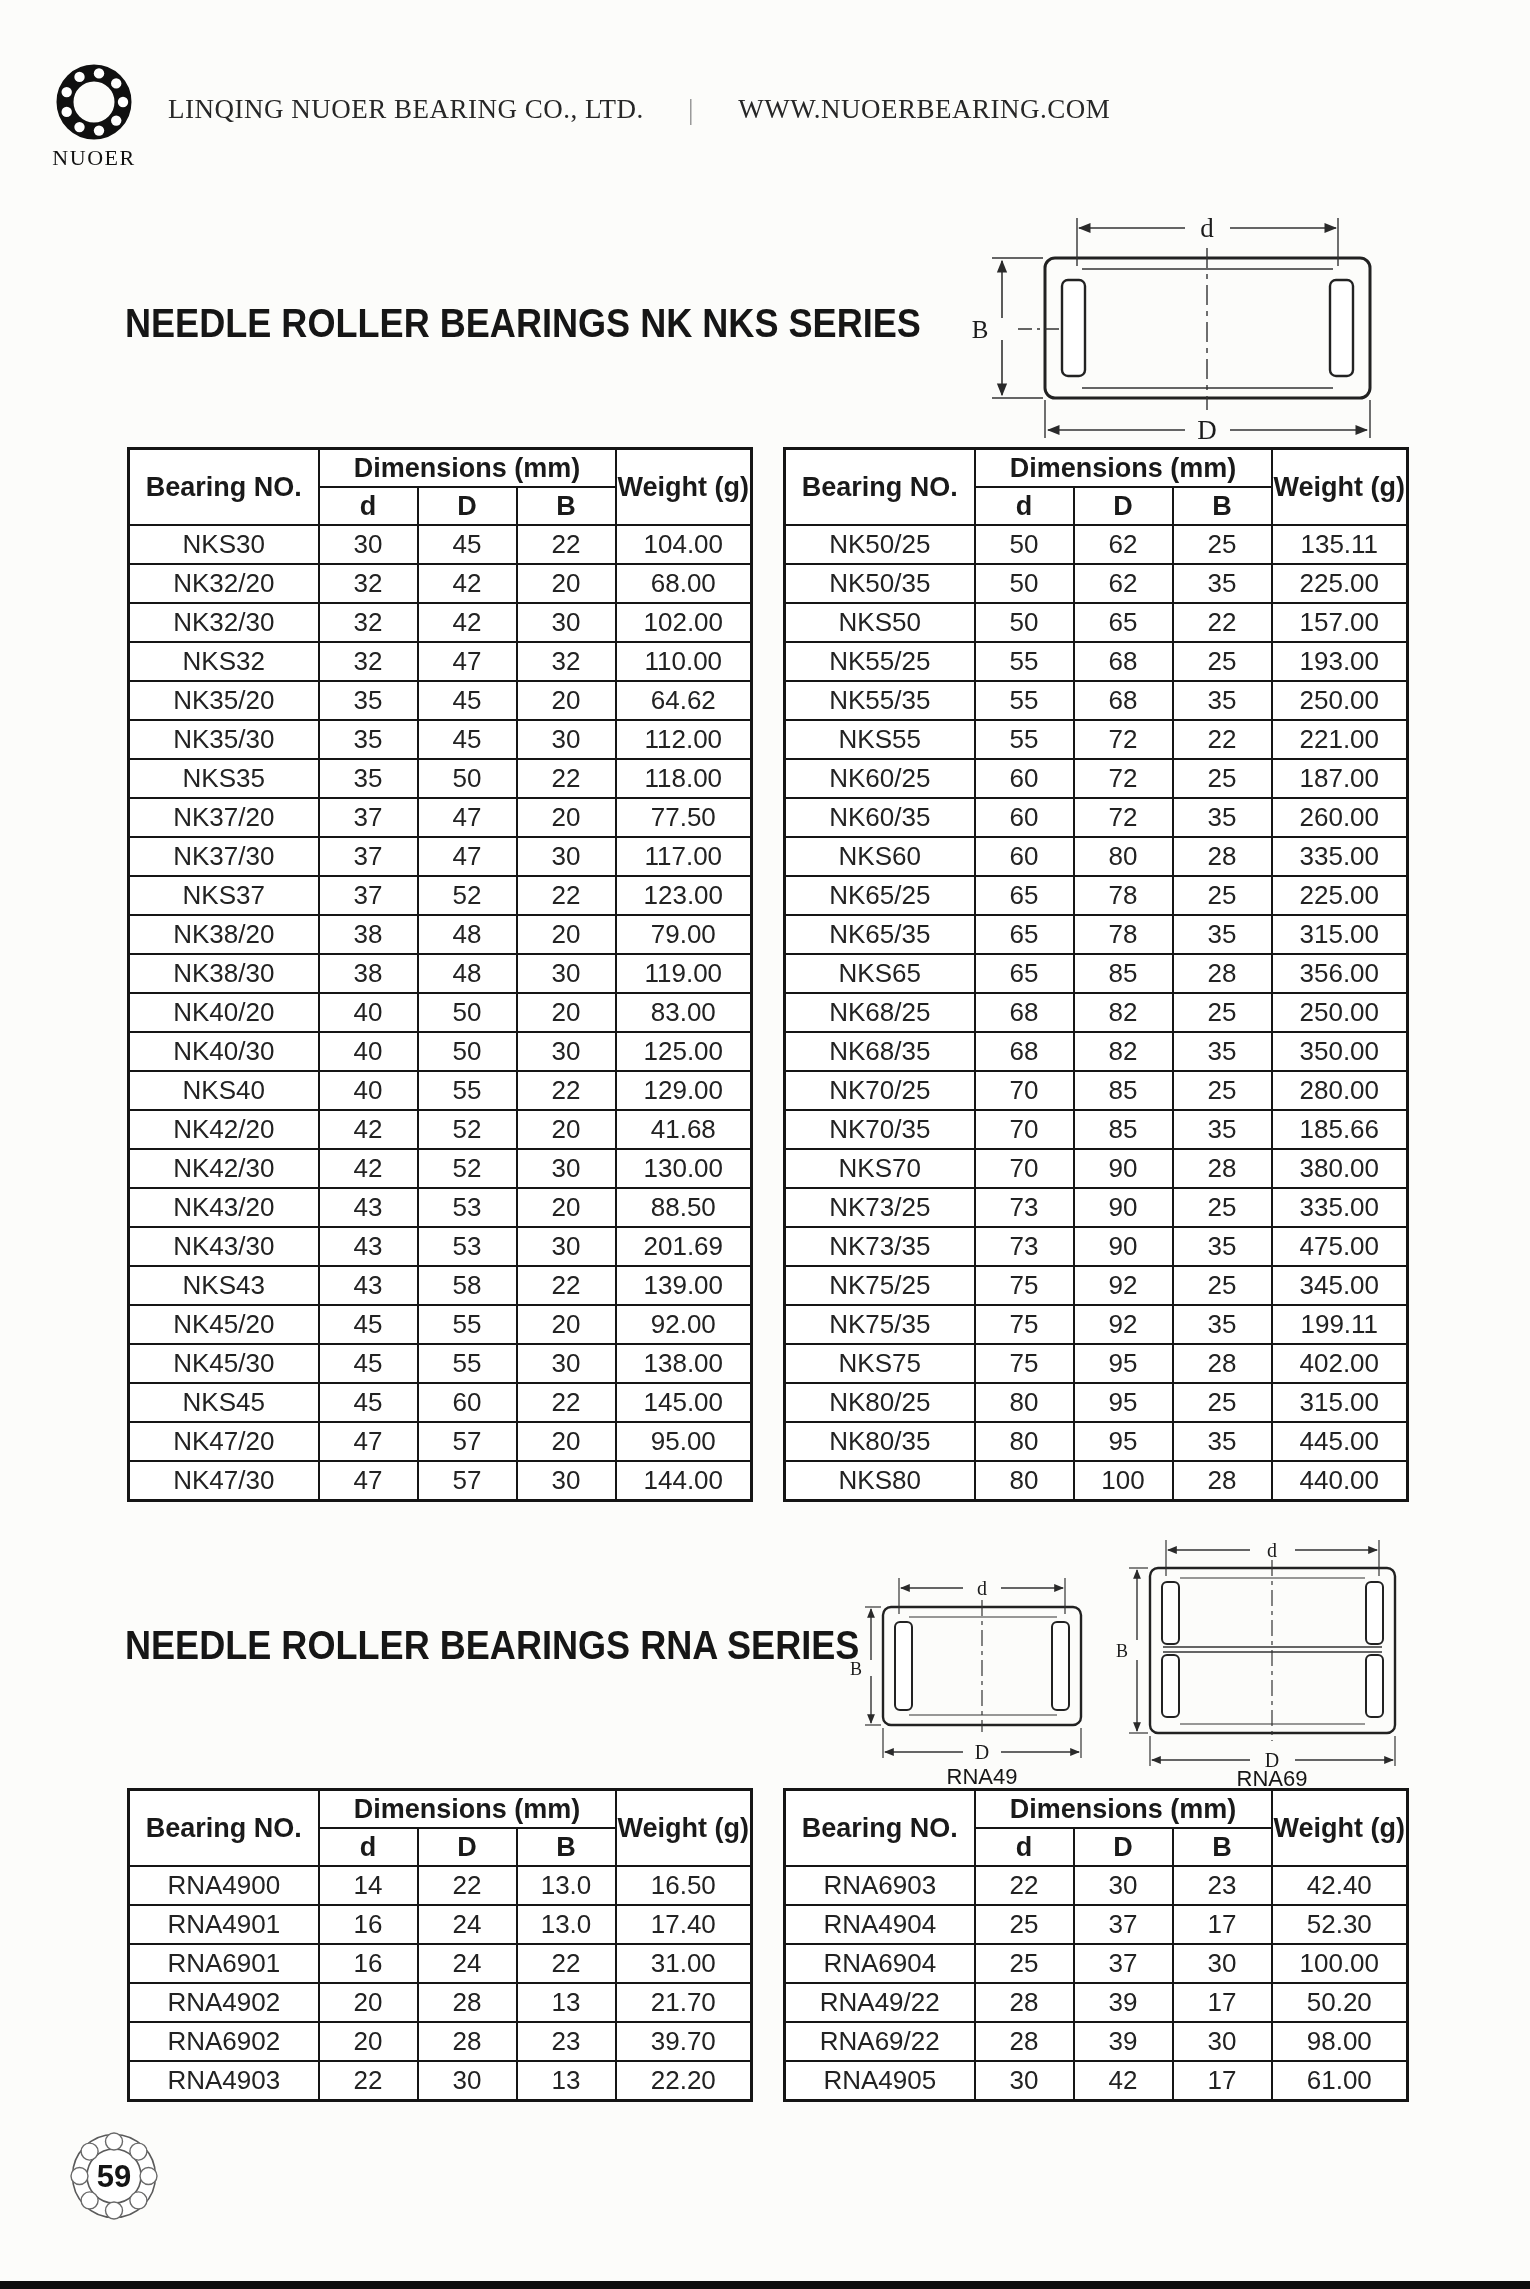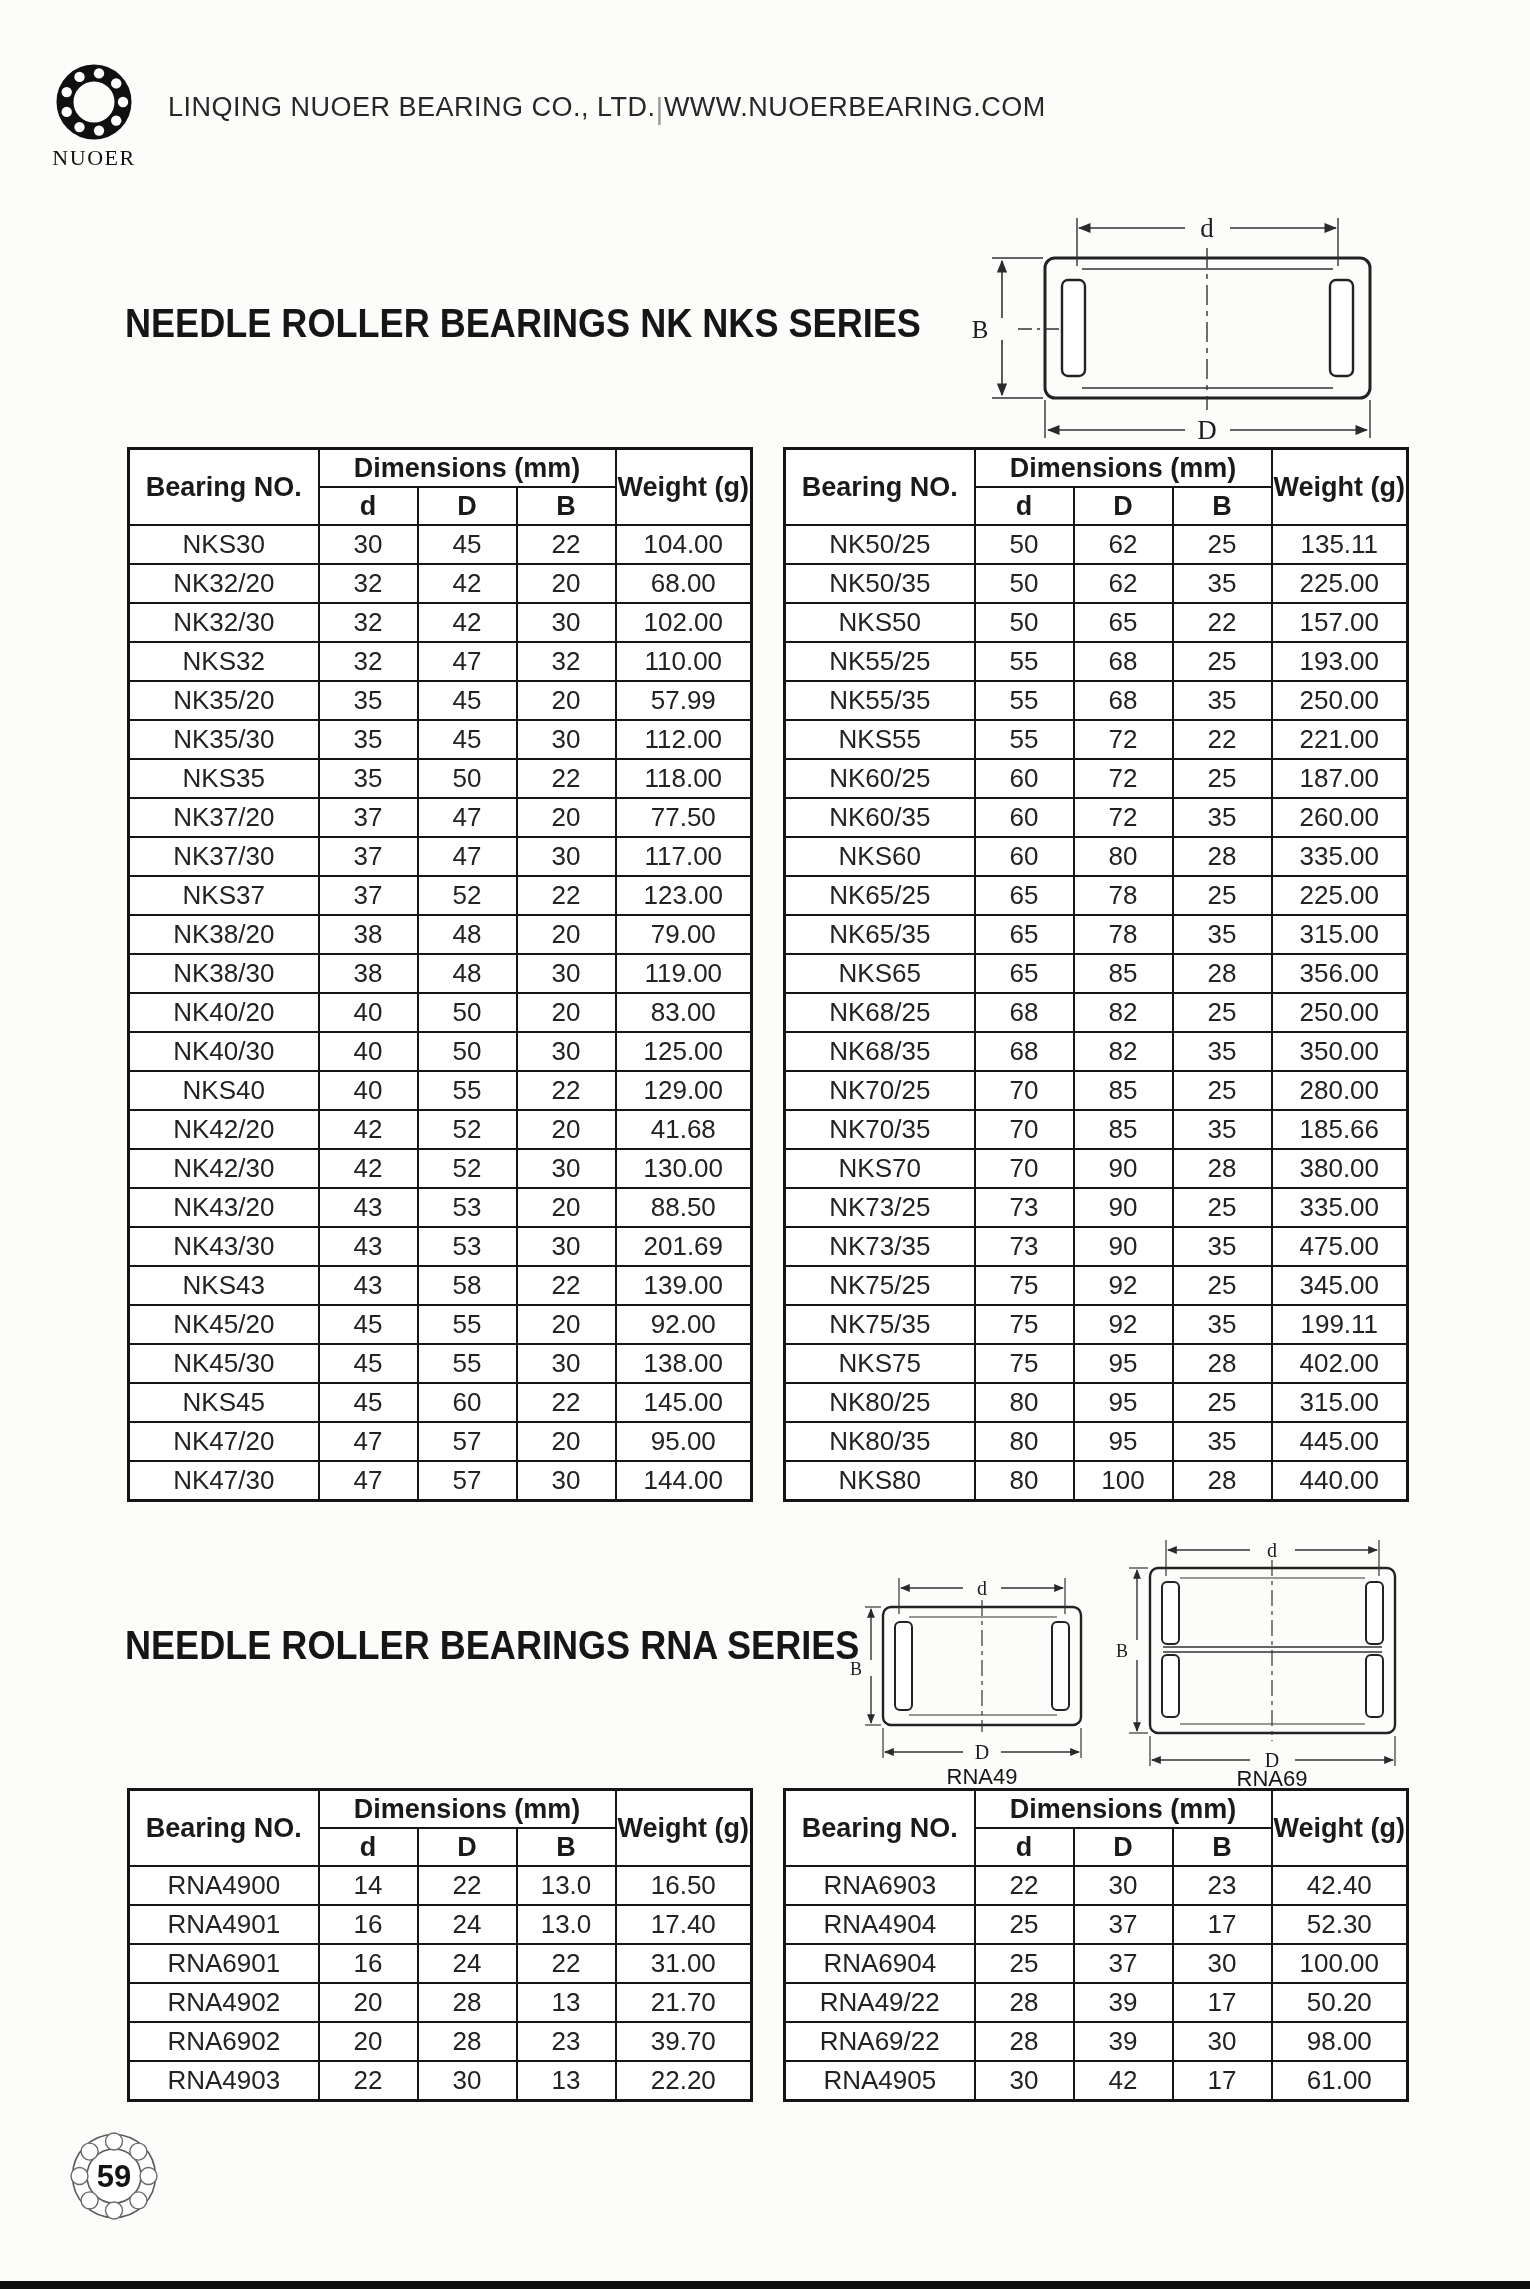--- a/index.html
+++ b/index.html
@@ -1,20 +1,20 @@
 <!DOCTYPE html>
 <html><head>
 <meta charset="utf-8">
 <style>
   html,body{margin:0;padding:0;background:#8a8a8a;}
   .page{position:relative;width:1530px;height:2289px;margin:0 auto;background:#fcfcfa;
         font-family:"Liberation Sans",sans-serif;color:#1c1c1c;overflow:hidden;}
   
-  .hdr-text{position:absolute;left:168px;top:92px;display:flex;
-            font-size:27px;letter-spacing:0.5px;color:#272727;white-space:nowrap;}
+  .hdr-text{position:absolute;left:168px;top:92px;display:flex;align-items:center;gap:44px;
+            font-size:27px;letter-spacing:0.5px;color:#272727;white-space:nowrap;font-family:Liberation Serif, serif;}
   .hdr-divider{color:#9a9a9a;font-weight:normal;font-size:30px;}
   
   .sec-title{position:absolute;left:125px;font-size:41px;font-weight:bold;color:#161616;
              transform:scaleX(0.88);transform-origin:left center;white-space:nowrap;letter-spacing:0;}
   
   .spec-table{position:absolute;width:623px;border-collapse:collapse;table-layout:fixed;
               background:#ffffff;border:3px solid #151515;padding-left:28px;}
   .spec-table th,.spec-table td{border:2px solid #151515;text-align:center;vertical-align:middle;
               padding:0;overflow:hidden;}
   .spec-table thead th{font-size:27px;font-weight:bold;height:36px;color:#1a1a1a;}
@@ -132,21 +132,21 @@
           <td>32</td>
           <td>47</td>
           <td>32</td>
           <td>110.00</td>
         </tr>
         <tr>
           <td>NK35/20</td>
           <td>35</td>
           <td>45</td>
           <td>20</td>
-          <td>57.99</td>
+          <td>64.62</td>
         </tr>
         <tr>
           <td>NK35/30</td>
           <td>35</td>
           <td>45</td>
           <td>30</td>
           <td>112.00</td>
         </tr>
         <tr>
           <td>NKS35</td>

